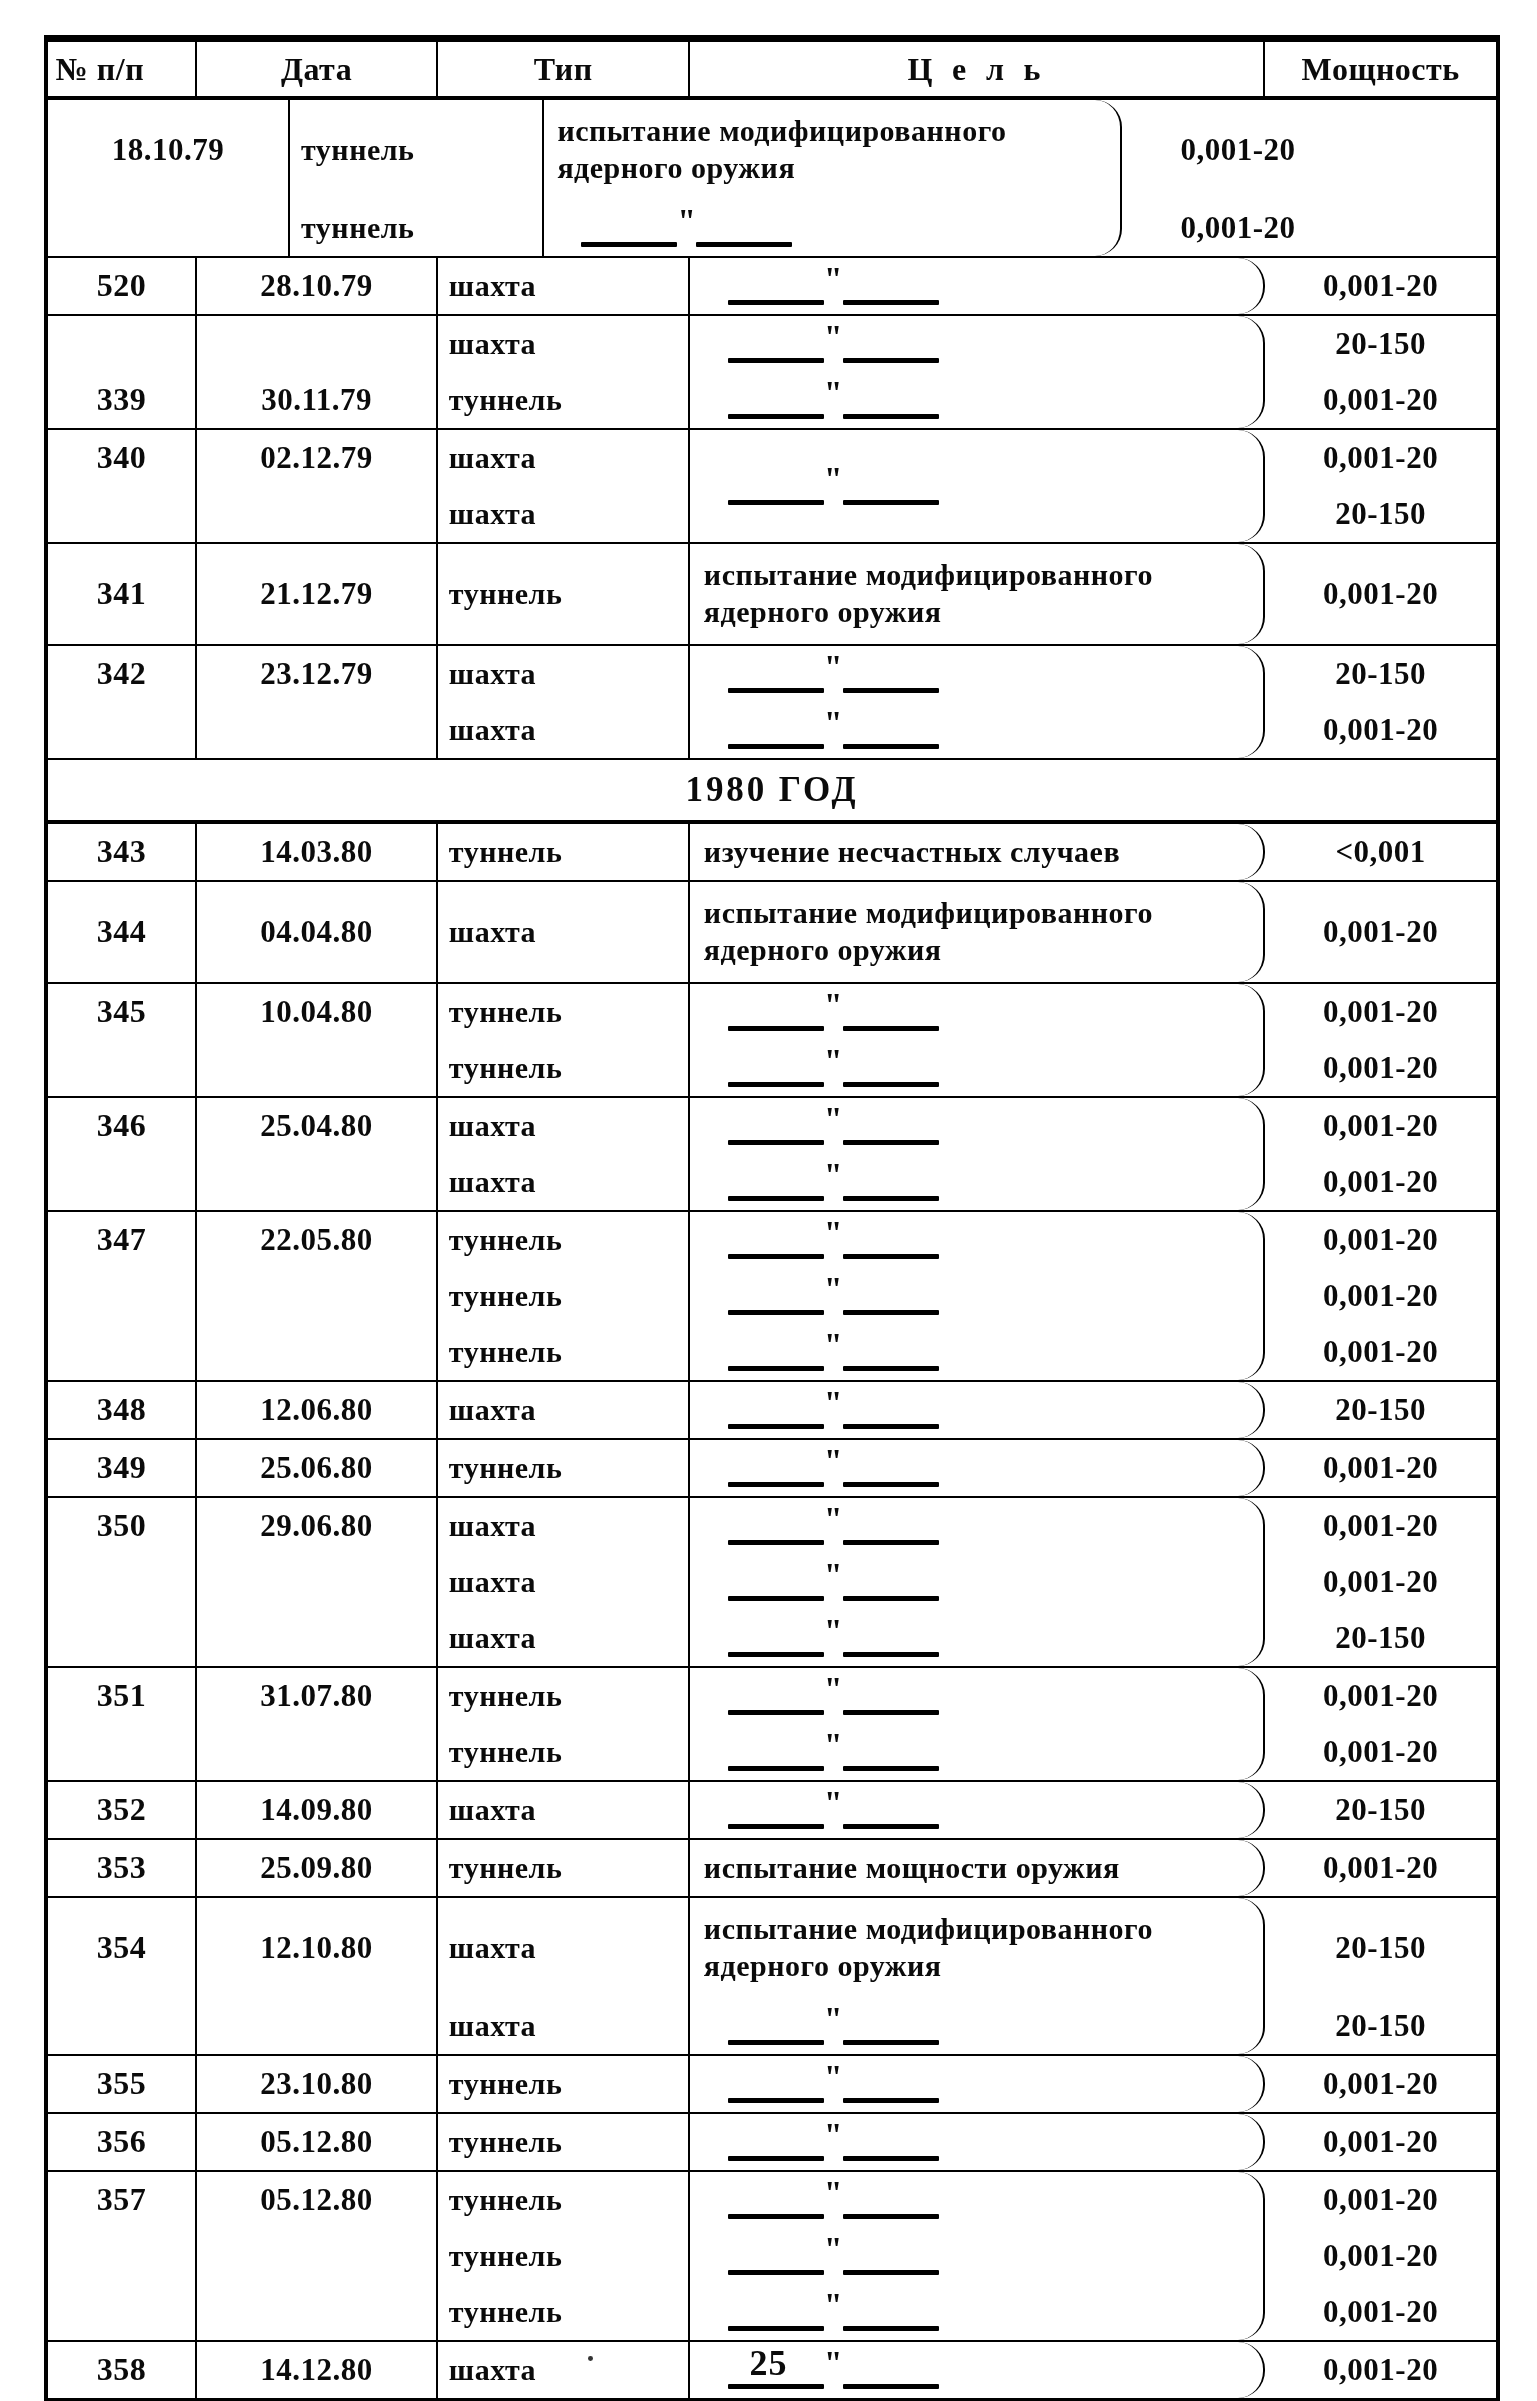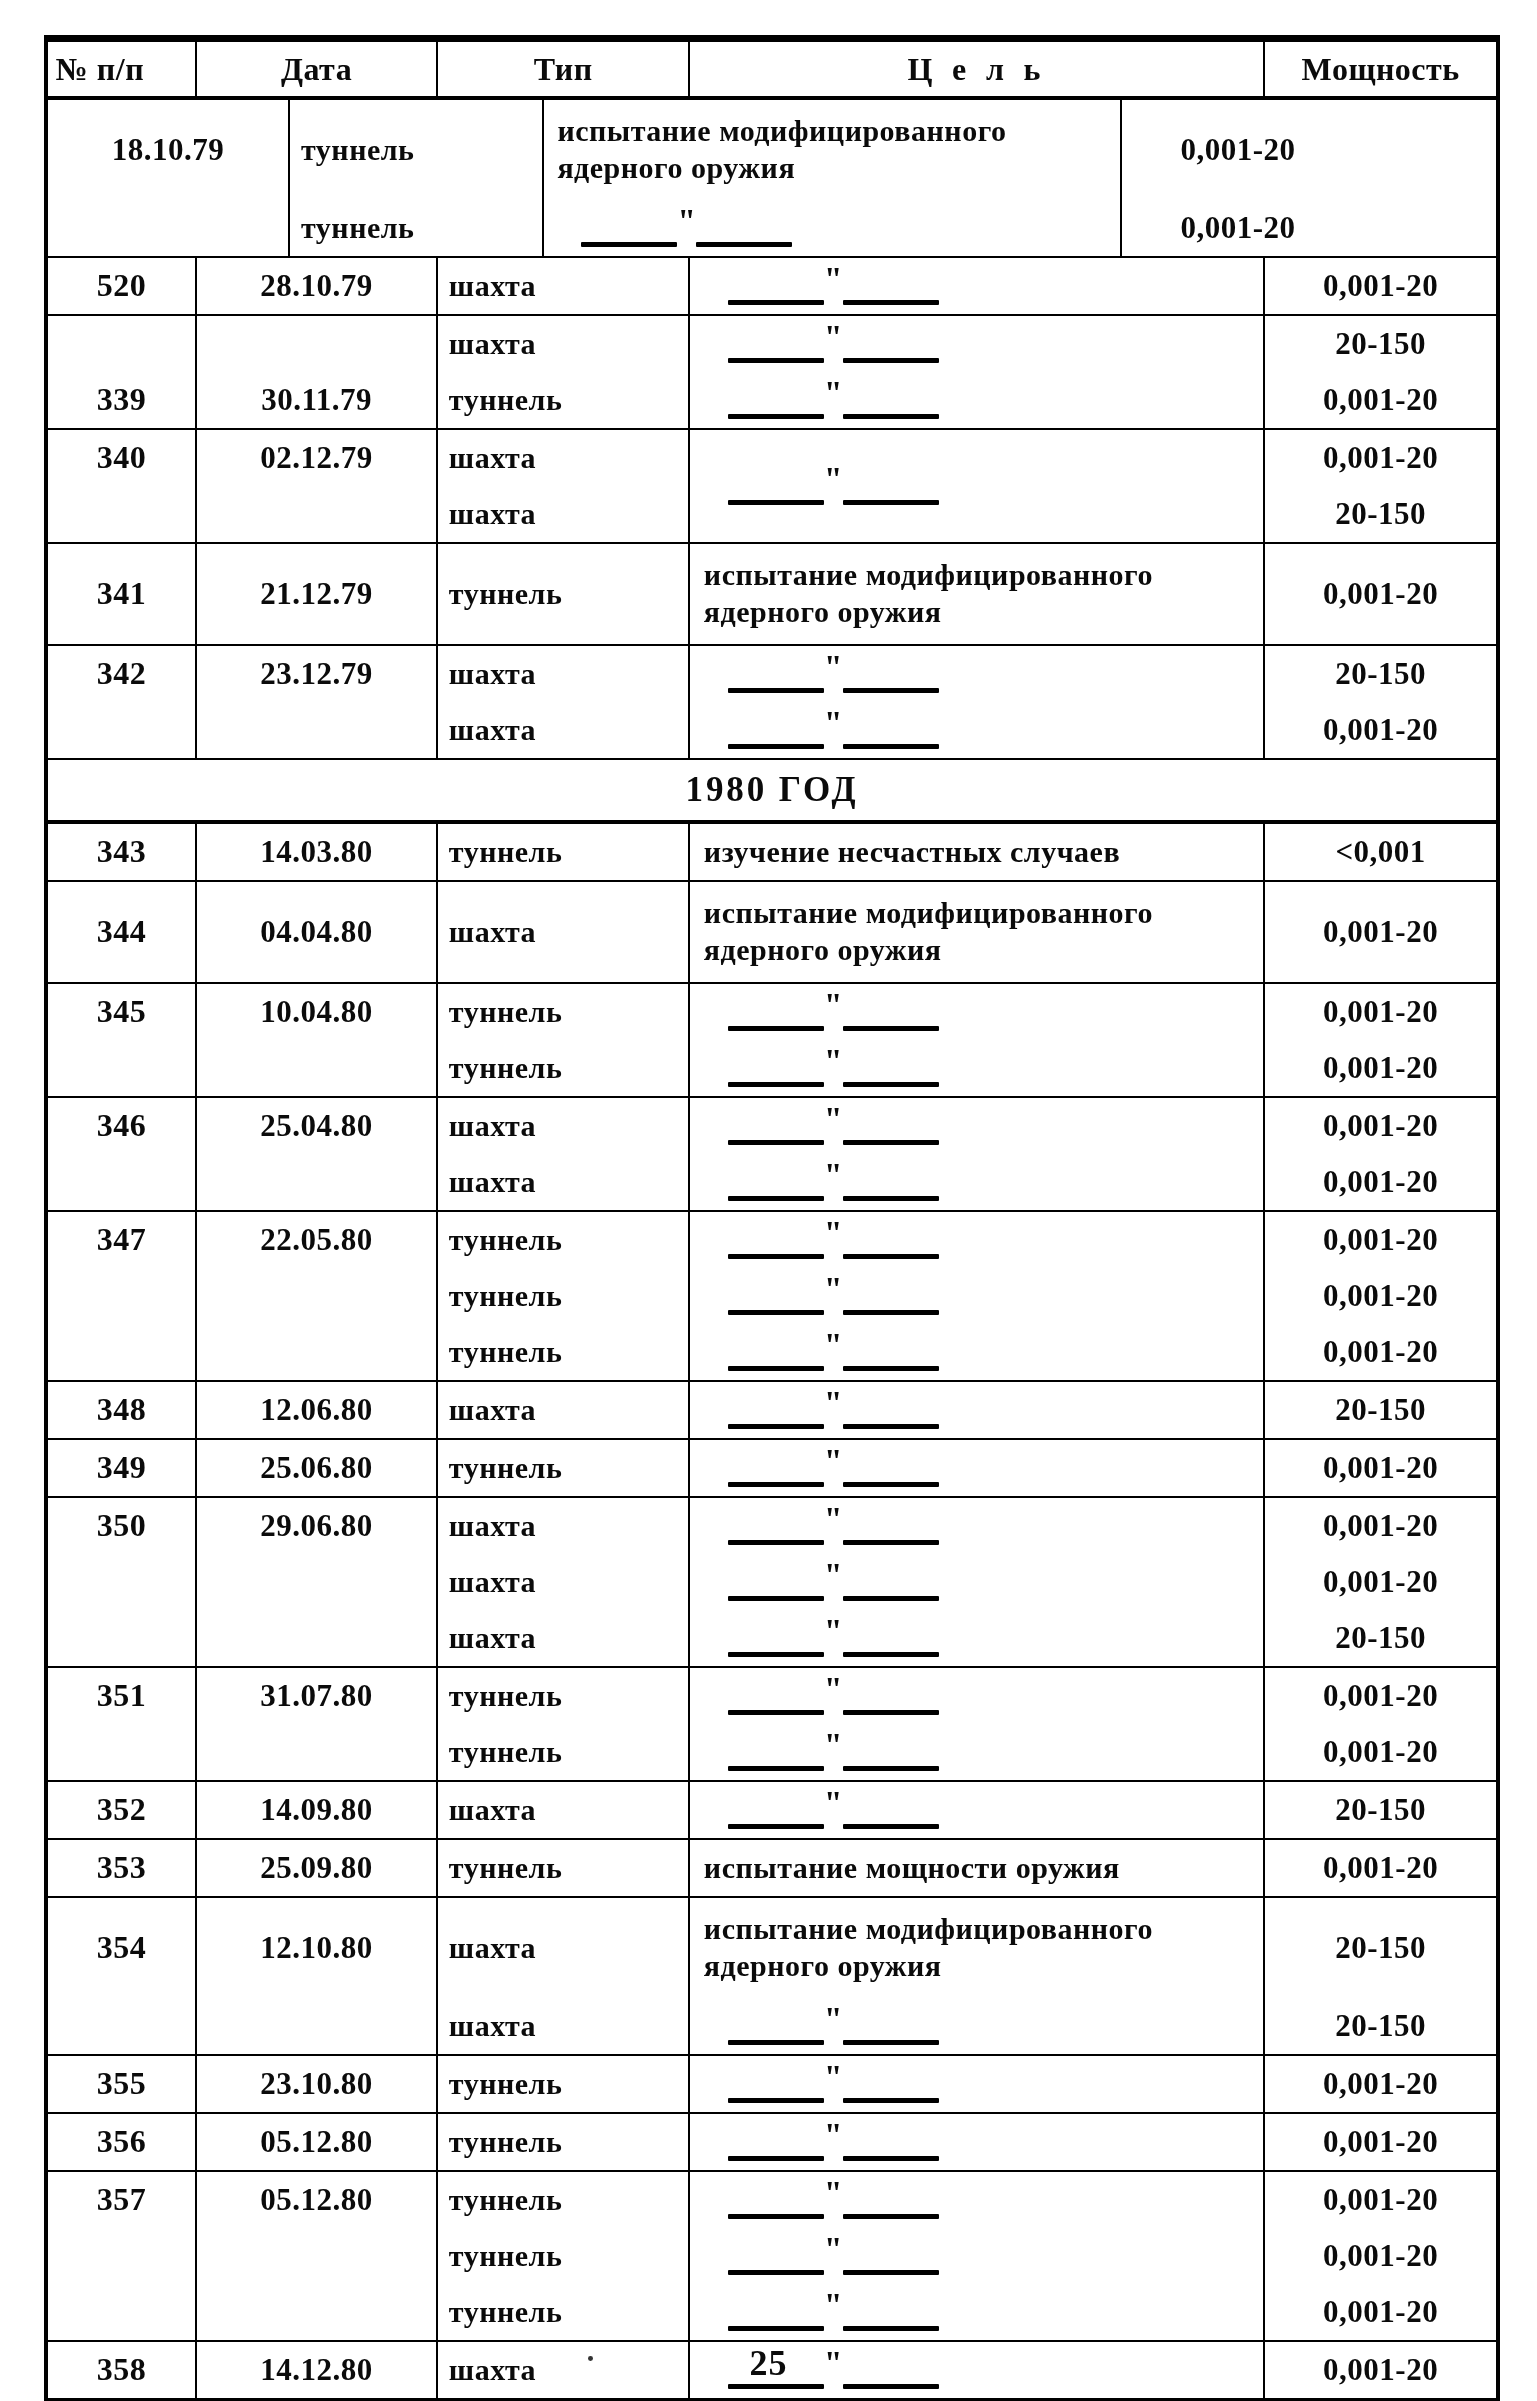--- a/index.html
+++ b/index.html
@@ -37,21 +37,21 @@
   .h-type{width:254px;}
   .h-goal{width:578px;letter-spacing:5.8px;}
   .h-yield{width:232px;}
 
   .group{display:flex;border-bottom:2.9px solid #000;}
   .group:last-child{border-bottom:none;}
   .gcol{box-sizing:border-box;border-right:2.9px solid #000;display:flex;flex-direction:column;}
   .gcol.c-num{width:150px;}
   .gcol.c-date{width:242px;}
   .gcol.c-type{width:254px;}
-  .gcol.c-goal{width:578px;}
+  .gcol.c-goal{width:578px;border-radius:27px;}
   .gcol.c-yield{width:232px;border-right:none;}
 
   .slot{
     min-height:56px;
     display:flex;align-items:center;
     box-sizing:border-box;
     font-size:30px;letter-spacing:0.5px;line-height:1.22;
     flex:1 0 auto;
   }
   .slot.tall{min-height:100px;}

